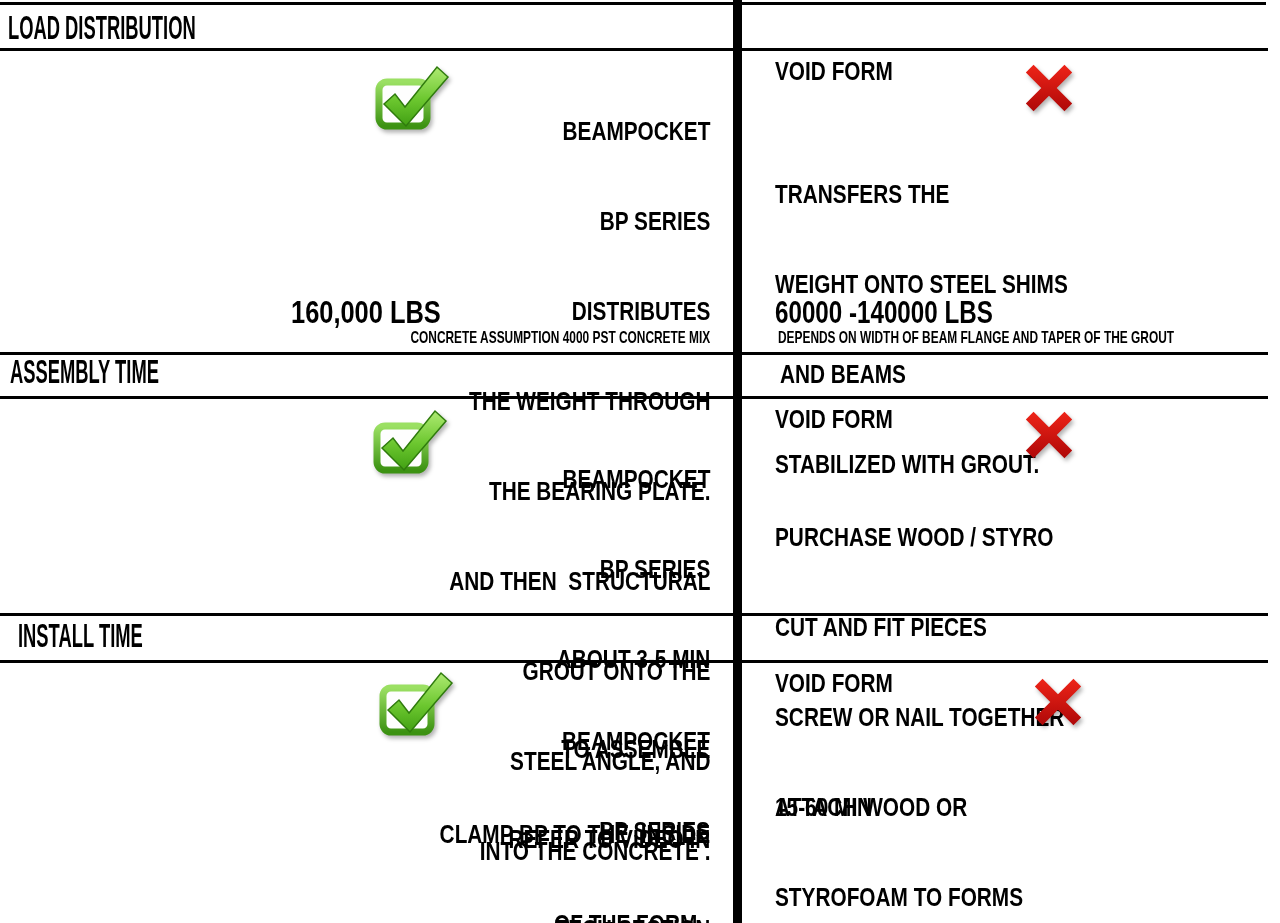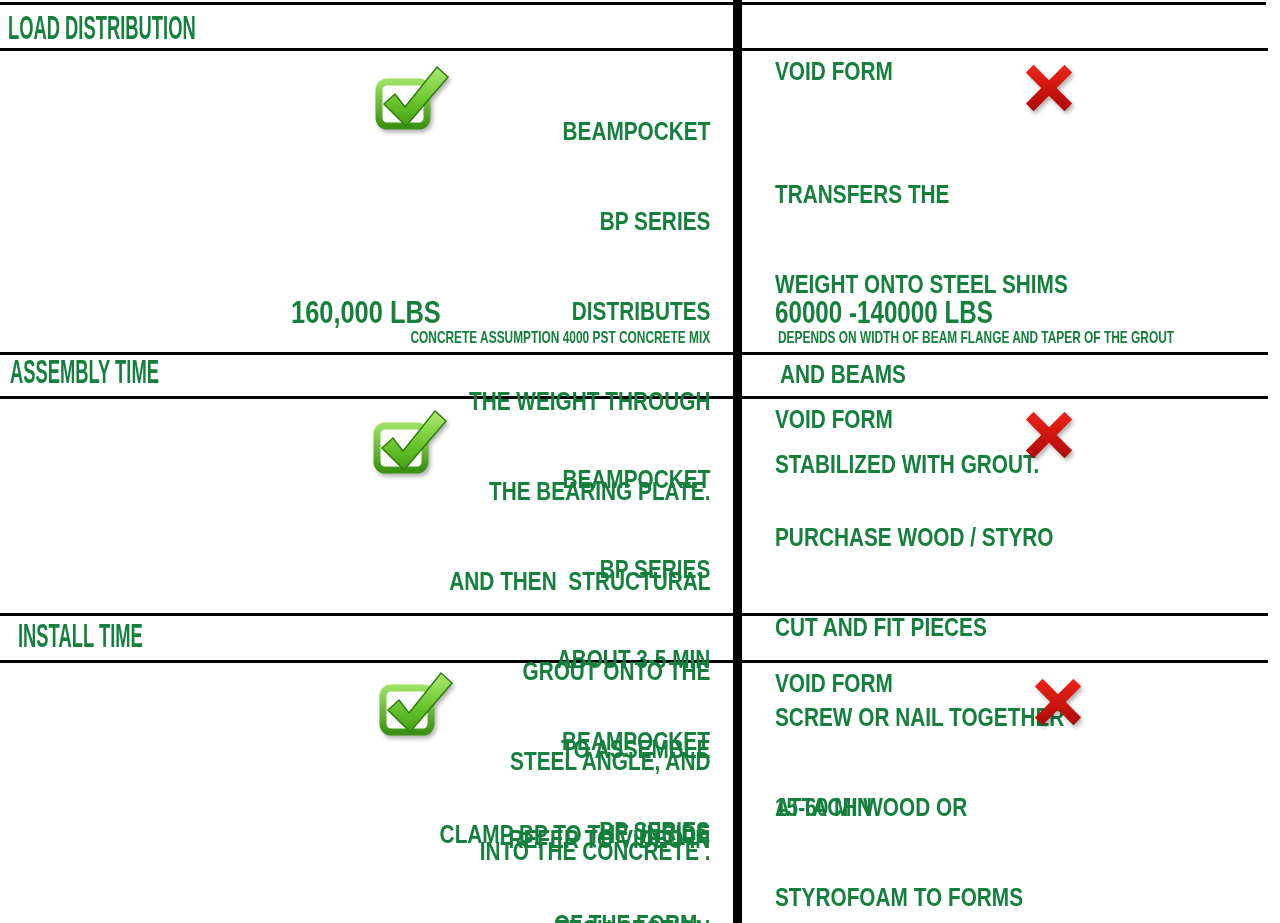--- a/index.html
+++ b/index.html
@@ -1,18 +1,18 @@
 <!DOCTYPE html>
 <html><head>
 <meta charset="utf-8">
 <style>
   html,body{margin:0;padding:0;background:#fff;}
   .page{
     position:relative;width:1280px;height:923px;background:#fff;overflow:hidden;
-    font-family:"Liberation Sans","DejaVu Sans",sans-serif;color:#15803d;
+    font-family:"Liberation Sans","DejaVu Sans",sans-serif;color:#000000;
   }
   .hline{position:absolute;left:0;height:3px;background:#000;}
   .vbar{position:absolute;top:0;left:733px;width:9px;height:923px;background:#000;}
   .hdr{
     position:absolute;font-size:34px;font-weight:700;line-height:40px;white-space:pre;
     transform:scaleX(.54);transform-origin:0 50%;letter-spacing:0;
   }
   .cell{position:absolute;}
   .lines{position:absolute;font-size:26px;font-weight:700;line-height:30px;white-space:pre;}
   .lines.ra{text-align:right;transform:scaleX(.8);transform-origin:100% 0;}

